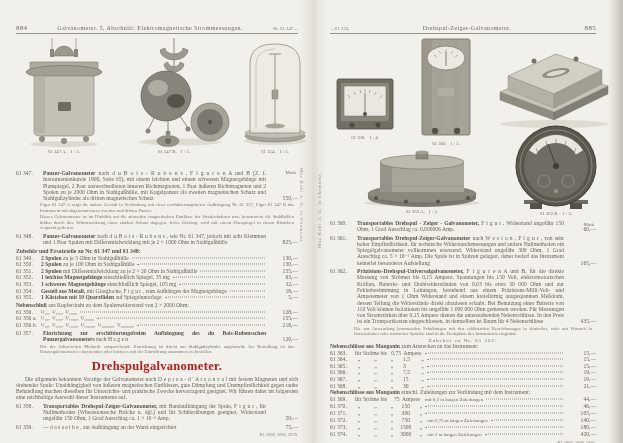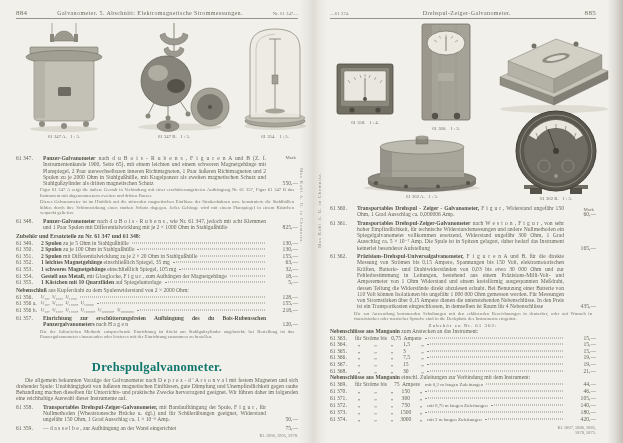--- a/index.html
+++ b/index.html
@@ -1,19 +1,19 @@
 <!DOCTYPE html>
 <html><head>
 <meta charset="utf-8">
 <style>
   *{box-sizing:border-box;margin:0;padding:0}
   html,body{width:623px;height:443px}
   body{position:relative;overflow:hidden;background:#f2f0ea;
        font-family:"Liberation Serif","DejaVu Serif",serif;color:#676459}
-  .pg{position:absolute;top:0;height:369px}
+  .pg{position:absolute;top:15px;height:369px}
   #pgL{left:0;width:310px;padding:9px 12px 0 16px}
   #pgR{left:316px;width:292px;padding:9px 12px 11px 14px}
   .hdr{display:flex;justify-content:space-between;align-items:baseline;color:#6d6a60}
   .folio{font-size:7px;letter-spacing:.3px}
   .runhead{font-size:6px;letter-spacing:.4px}
   .nrs{font-size:4.8px;color:#827f76}
   .rule{border-bottom:1px solid #96938a;margin-top:1px}
   .figs{position:relative}
   #figsL{height:134px}
   #figsR{height:184px}
@@ -29,22 +29,22 @@
   .para .price{text-align:right;align-self:end;white-space:nowrap}
   .b{font-weight:bold;color:#57544b}
   .note{font-size:4.7px;line-height:5.4px;margin:1px 4px 1px 24px;color:#7a776d;text-align:justify}
   .subhead{font-size:5.8px;font-weight:bold;color:#57544b;margin-top:3px}
   .row{display:flex;align-items:baseline;font-size:5.6px;line-height:6.1px;margin-top:.5px}
   .row .num{width:25px;flex:none;white-space:nowrap}
   .row .rtxt{white-space:pre}
   .row .rnote{font-size:4.9px;color:#6d6a60;margin-left:5px;white-space:nowrap}
   .row .leader{flex:1;border-bottom:1px dotted #8f8c82;margin:0 3px;transform:translateY(-1.5px)}
   .row .price{width:30px;text-align:right;flex:none;white-space:nowrap}
-  .bighead{text-align:center;font-size:12.5px;font-weight:bold;color:#0f766e;
-           margin:20px 0 2px;letter-spacing:.3px}
+  .bighead{text-align:center;font-size:12.5px;font-weight:bold;color:#b91c1c;
+           margin:4px 0 2px;letter-spacing:.3px}
   .intro{font-size:5.6px;line-height:6.3px;text-indent:9px;text-align:justify}
   .center-note{font-size:5px;text-align:center;letter-spacing:1px;color:#6d6a60;margin-top:1px}
   .sig{font-size:4.4px;color:#85827a;text-align:right;margin-top:2px;line-height:5px}
   .vtext{position:absolute;writing-mode:vertical-rl;font-size:4.8px;letter-spacing:.7px;color:#8d8a80}
   .vtext.flip{transform:rotate(180deg)}
   .gutter{position:absolute;top:0;left:299px;width:28px;height:443px;pointer-events:none;
     background:linear-gradient(to right,rgba(101,97,88,0) 0%,rgba(101,97,88,.08) 35%,
       rgba(101,97,88,.14) 52%,rgba(101,97,88,.05) 75%,rgba(101,97,88,0) 100%)}
   .edge{position:absolute;top:0;right:0;width:16px;height:443px;pointer-events:none;
     background:linear-gradient(to right,rgba(101,97,88,0) 0%,rgba(101,97,88,.12) 45%,rgba(80,76,68,.30) 100%)}

